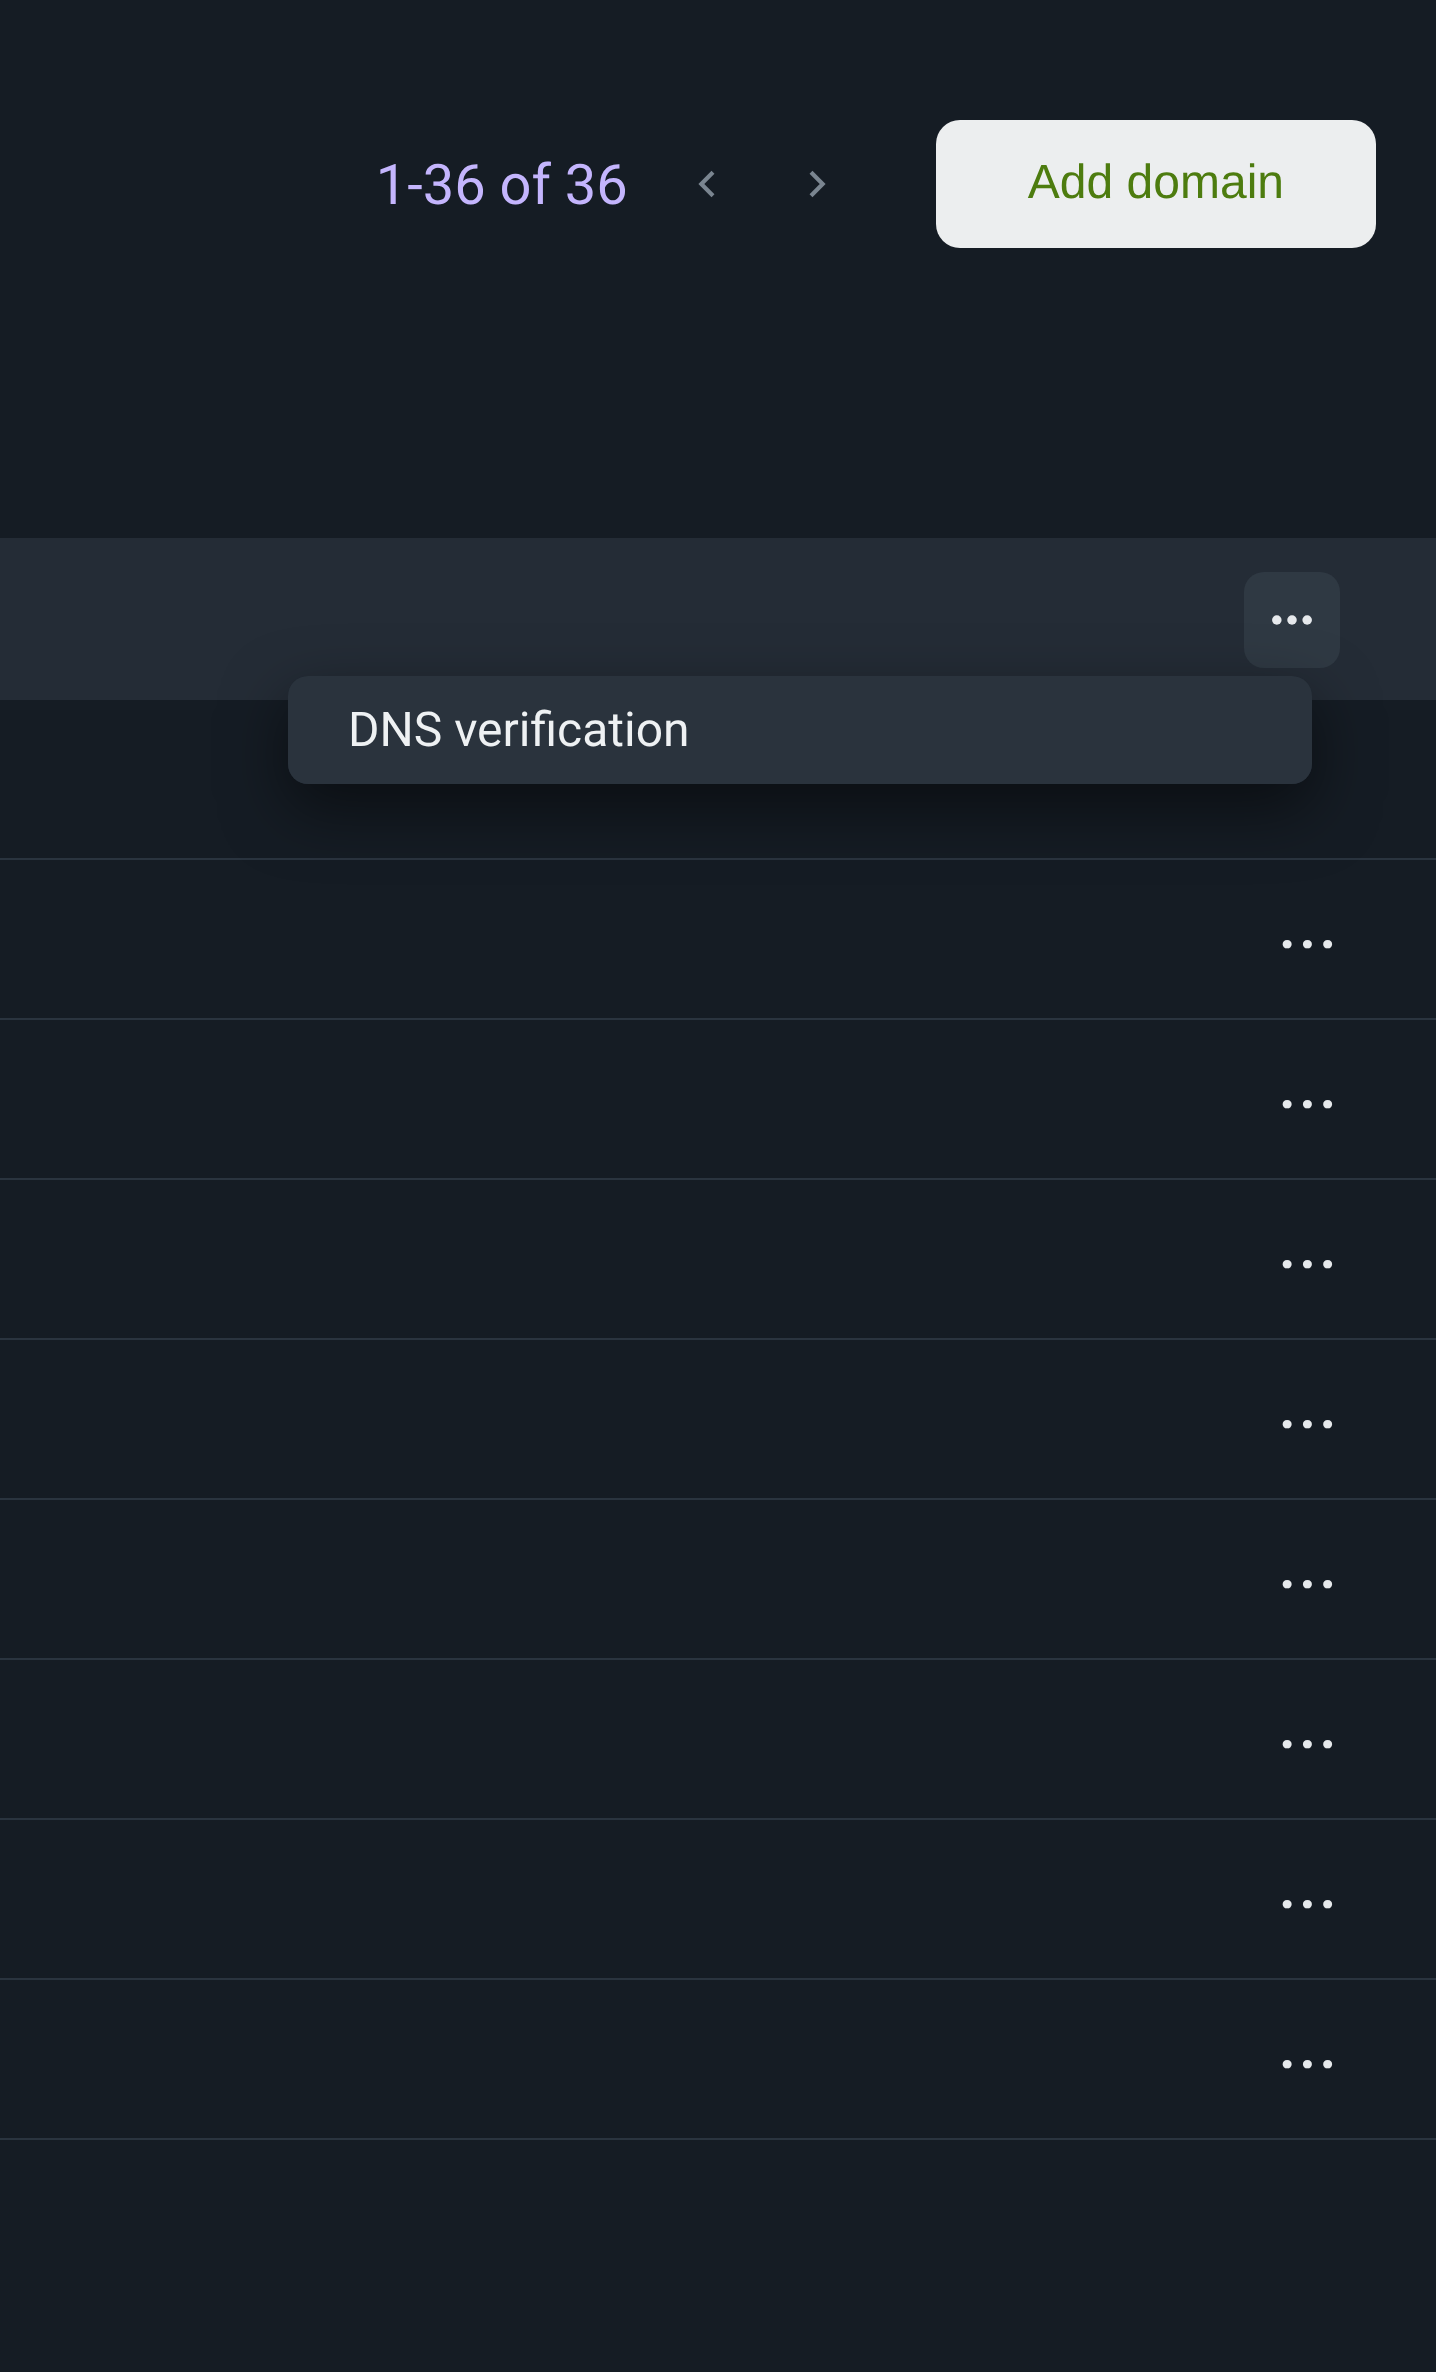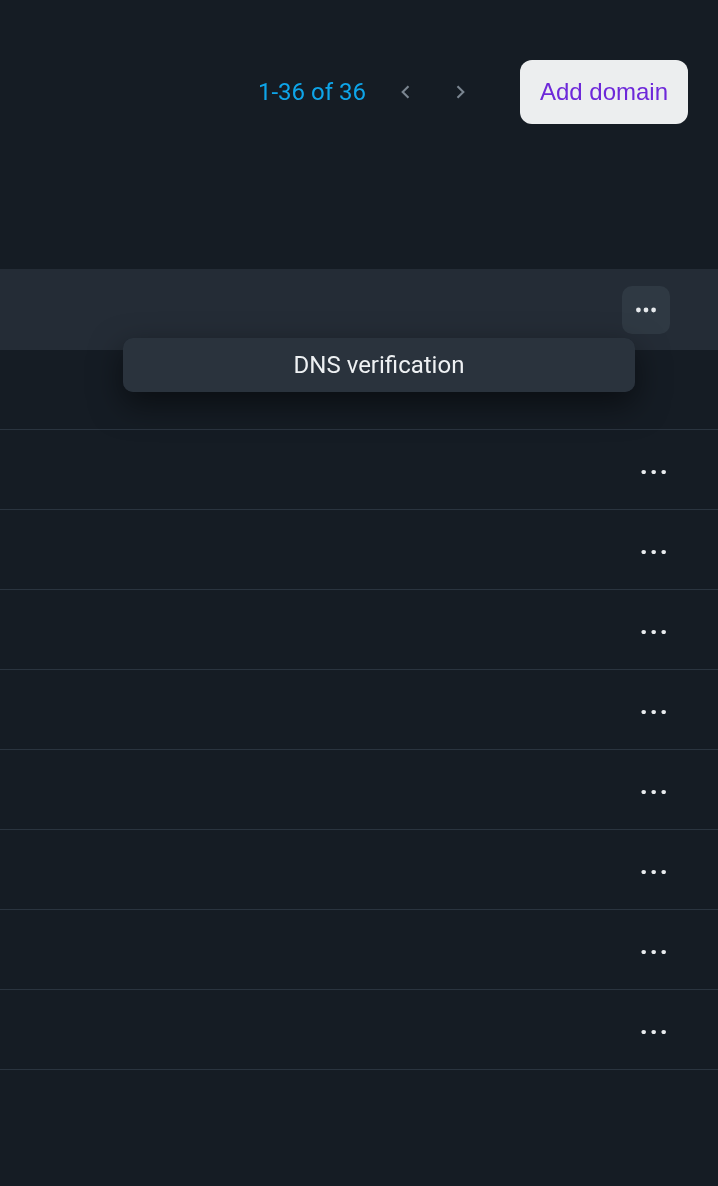--- a/index.html
+++ b/index.html
@@ -16,22 +16,22 @@
       position: relative;
     }
     .header-bar {
       display: flex;
       align-items: center;
       justify-content: flex-end;
       padding: 60px 30px 0 0;
       gap: 14px;
     }
     .pagination-text {
-      color: #0ea5e9;
-      font-size: 24px;
+      color: #c4b5fd;
+      font-size: 28px;
       font-weight: 400;
       margin-right: 6px;
     }
     .nav-btn {
       width: 40px;
       height: 40px;
       display: flex;
       align-items: center;
       justify-content: center;
       color: #7a8590;
@@ -42,26 +42,26 @@
     .nav-btn svg {
       width: 20px;
       height: 20px;
       stroke: currentColor;
       stroke-width: 2.5;
       fill: none;
     }
     .add-btn {
       margin-left: 26px;
       background-color: #eceeef;
-      color: #6d28d9;
+      color: #4d7c0f;
       font-size: 24px;
       font-weight: 500;
       border: none;
       border-radius: 12px;
-      padding: 18px 20px;
+      padding: 18px 46px;
       cursor: pointer;
       text-align: center;
     }
     .spacer-top {
       height: 145px;
     }
     .row {
       height: 80px;
       border-top: 1px solid #2a343f;
       display: flex;
@@ -104,28 +104,27 @@
       font-weight: 700;
       letter-spacing: 2px;
       line-height: 1;
       cursor: pointer;
       user-select: none;
       padding-bottom: 10px;
     }
     .dropdown {
       position: absolute;
       top: 338px;
-      left: 123px;
+      left: 144px;
       width: 512px;
       background-color: #1d252f;
       border-radius: 10px;
       box-shadow: 0 12px 32px rgba(0,0,0,0.5);
       overflow: hidden;
       z-index: 10;
-      text-align: center;
     }
     .dropdown-item {
       padding: 13px 30px;
       font-size: 24px;
       cursor: pointer;
     }
     .dropdown-item.hovered {
       background-color: #2a333d;
       color: #eef1f3;
     }

